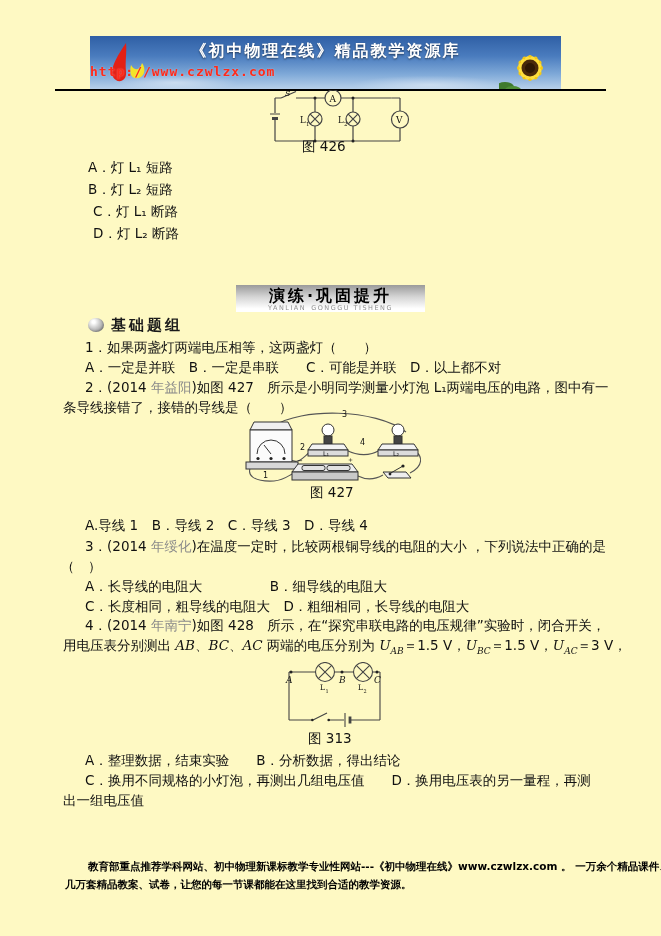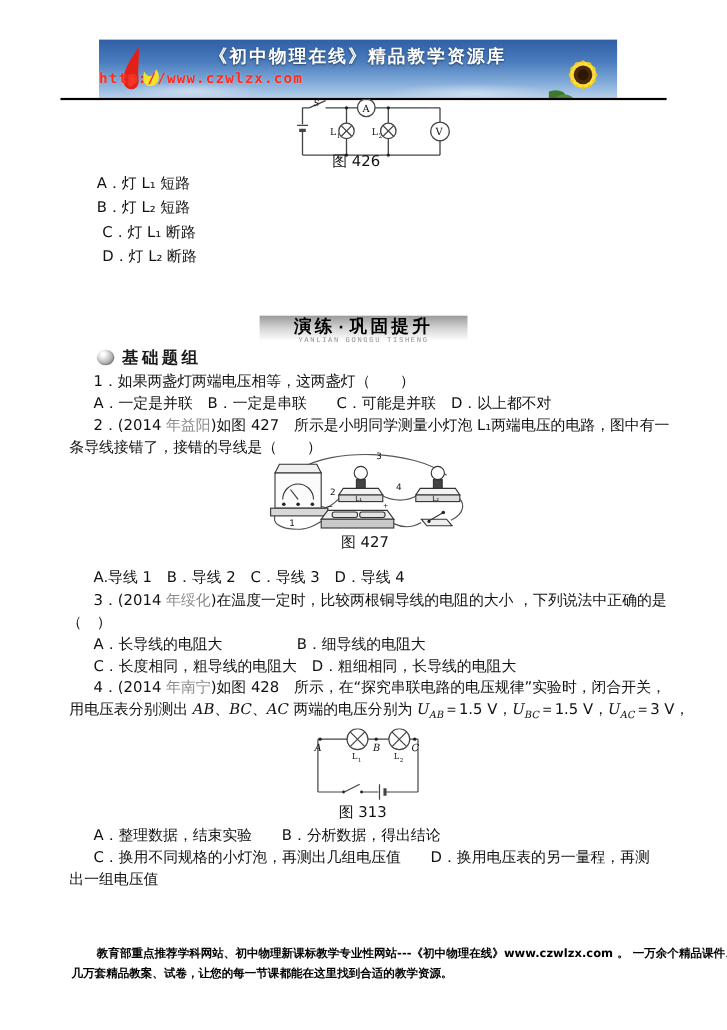--- a/index.html
+++ b/index.html
@@ -1,18 +1,18 @@
 <!DOCTYPE html>
 <html><head>
 <meta charset="utf-8">
 <style>
   * { margin:0; padding:0; box-sizing:border-box; }
   html,body { background:#e8e8e8; }
   body { font-family:"DejaVu Sans","Liberation Sans",sans-serif; }
-  .page { position:relative; width:661px; height:936px; background:#ffffff; margin:0 auto; overflow:hidden; }
+  .page { position:relative; width:661px; height:936px; background:#fef9c3; margin:0 auto; overflow:hidden; }
   .abs { position:absolute; }
   .line { position:absolute; font-size:13.5px; color:#111; white-space:pre; line-height:20px; }
   .tag { color:#8a8a8a;text-align:center; }
   .var { font-family:"DejaVu Serif","Liberation Serif",serif; font-style:italic; }
   .line sub { font-family:"DejaVu Serif","Liberation Serif",serif; font-style:italic; font-size:9px; }
   .caption { position:absolute; font-size:13.5px; color:#111; white-space:pre; }
 
   
   .banner { position:absolute; left:90px; top:36px; width:471px; height:53px; overflow:hidden;
     background:
@@ -20,21 +20,21 @@
       radial-gradient(ellipse 110px 13px at 72% 92%, rgba(255,255,255,.4), transparent 70%),
       linear-gradient(180deg,#2f5fa5 0%,#4a7cbe 38%,#7fa9d8 72%,#b7d0ea 100%); }
   .banner-title { position:absolute; left:0; right:0; top:5px; text-align:center; color:#ffffff;
     font-weight:bold; font-size:16px; letter-spacing:2px; text-shadow:0 1px 2px rgba(0,0,0,.55); }
   .banner-url { position:absolute; left:0; right:0; top:28px; text-align:left; color:#ff2a1a;
     font-weight:bold; font-size:13px; letter-spacing:1px; font-family:"DejaVu Sans Mono","Liberation Mono",monospace;
     text-shadow:0 0 2px rgba(255,255,255,.4); }
   .hr { position:absolute; left:55px; top:89px; width:551px; height:2px; background:#000; }
 
   
-  .sec-banner { position:absolute; left:219px; top:285px; width:223px; height:28px; display:flex; align-items:flex-end;font-family:Liberation Mono, monospace; }
+  .sec-banner { position:absolute; left:219px; top:285px; width:223px; height:28px; display:flex; align-items:flex-start; }
   .bars { display:flex; gap:3px; }
   .bars i { display:block; background:linear-gradient(180deg,#6e6e6e,#d9d9d9); }
   .bars i.w1 { width:5px; } .bars i.w2 { width:3px; }
   .band { flex:1; margin:0 6px; background:linear-gradient(180deg,#9a9a9a 0%,#d6d6d6 45%,#ffffff 88%); text-align:center; }
   .band-title { font-size:16px; font-weight:bold; letter-spacing:3px; color:#000; line-height:18px; padding-top:2px; }
   .band-pinyin { display:flex; justify-content:center; gap:5px; font-size:6.5px; color:#909090; letter-spacing:1.5px; margin-top:-1px; }
 
   
   .group-hd { position:absolute; left:88px; top:315px; display:flex; align-items:center; gap:7px; height:20px; }
   .sphere { width:16px; height:14px; border-radius:50%;

